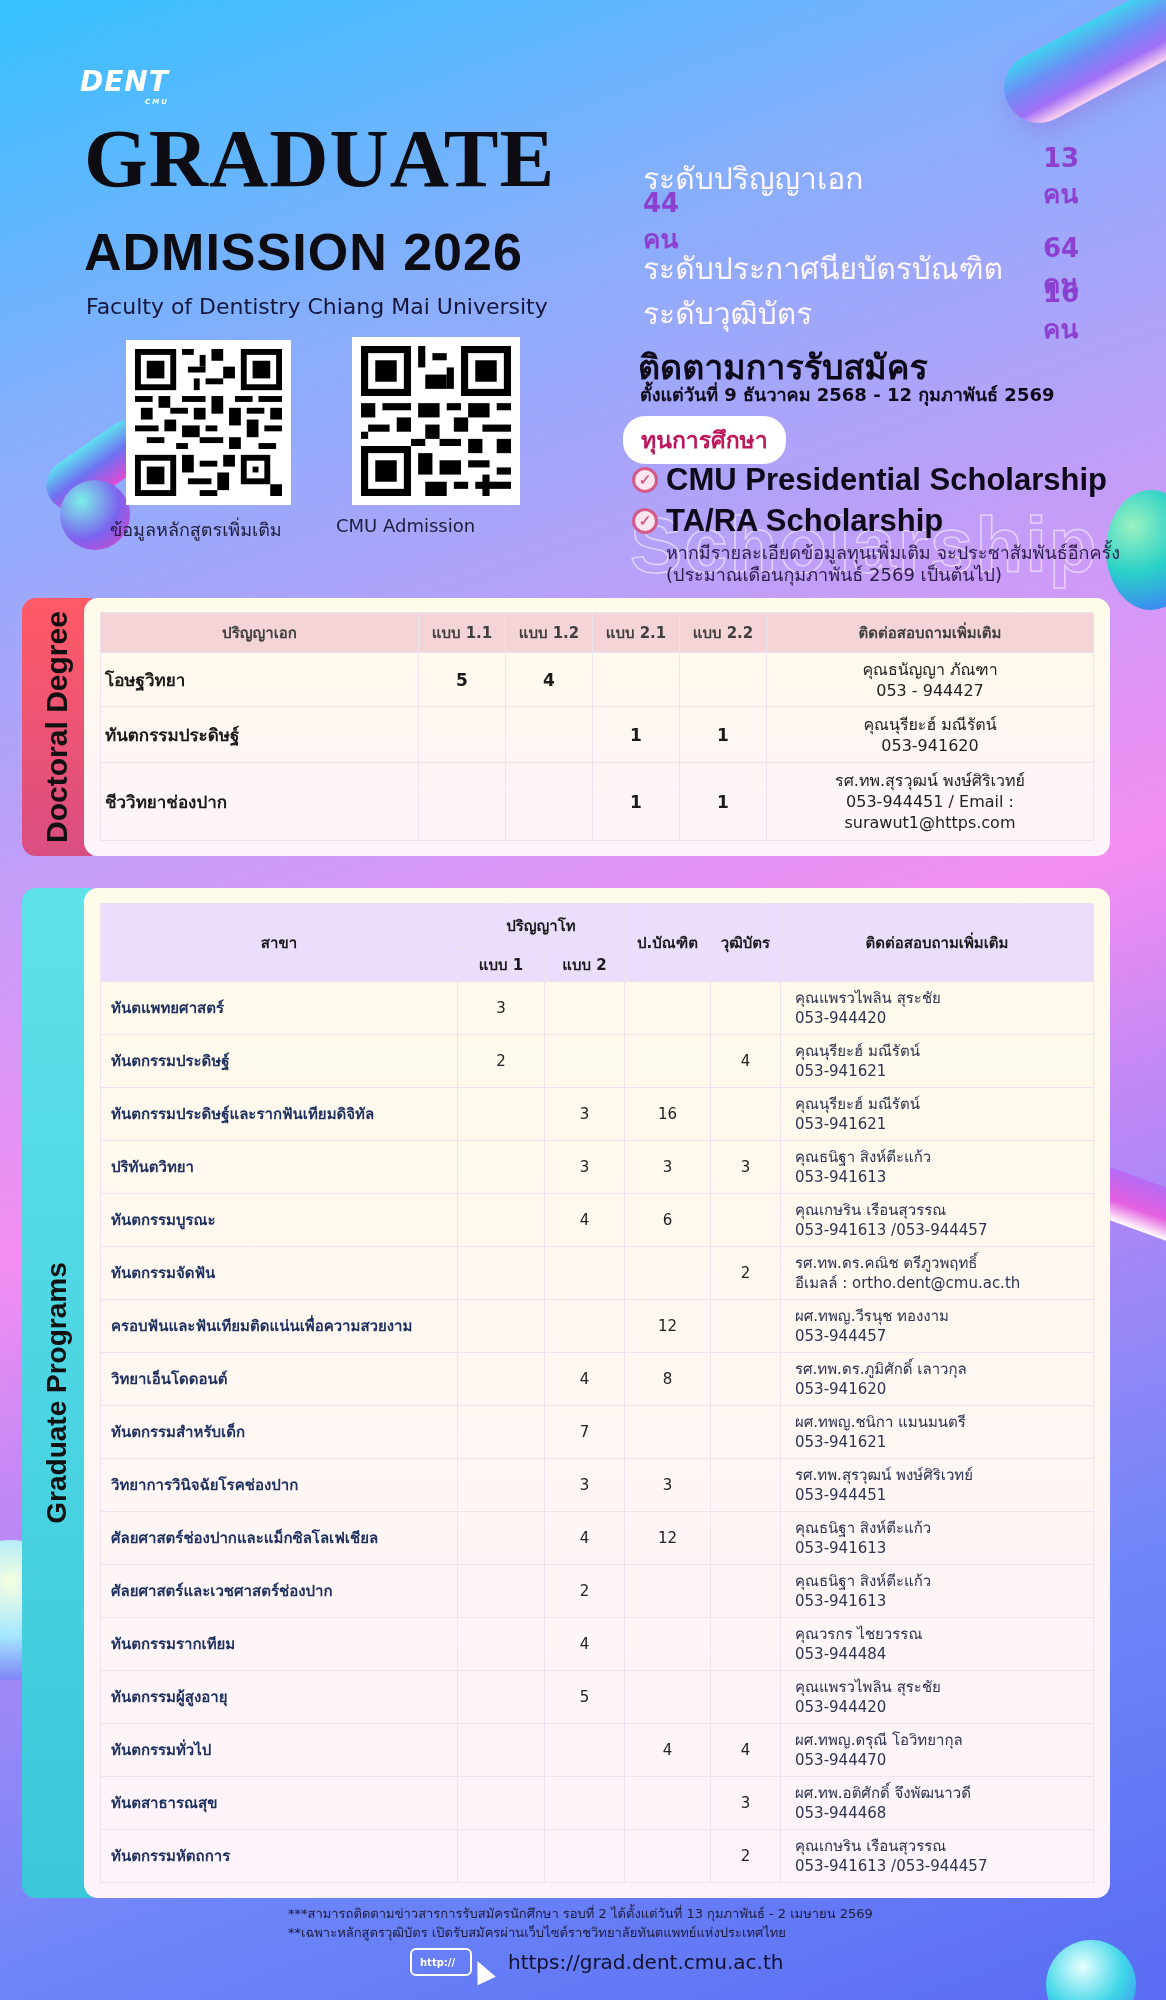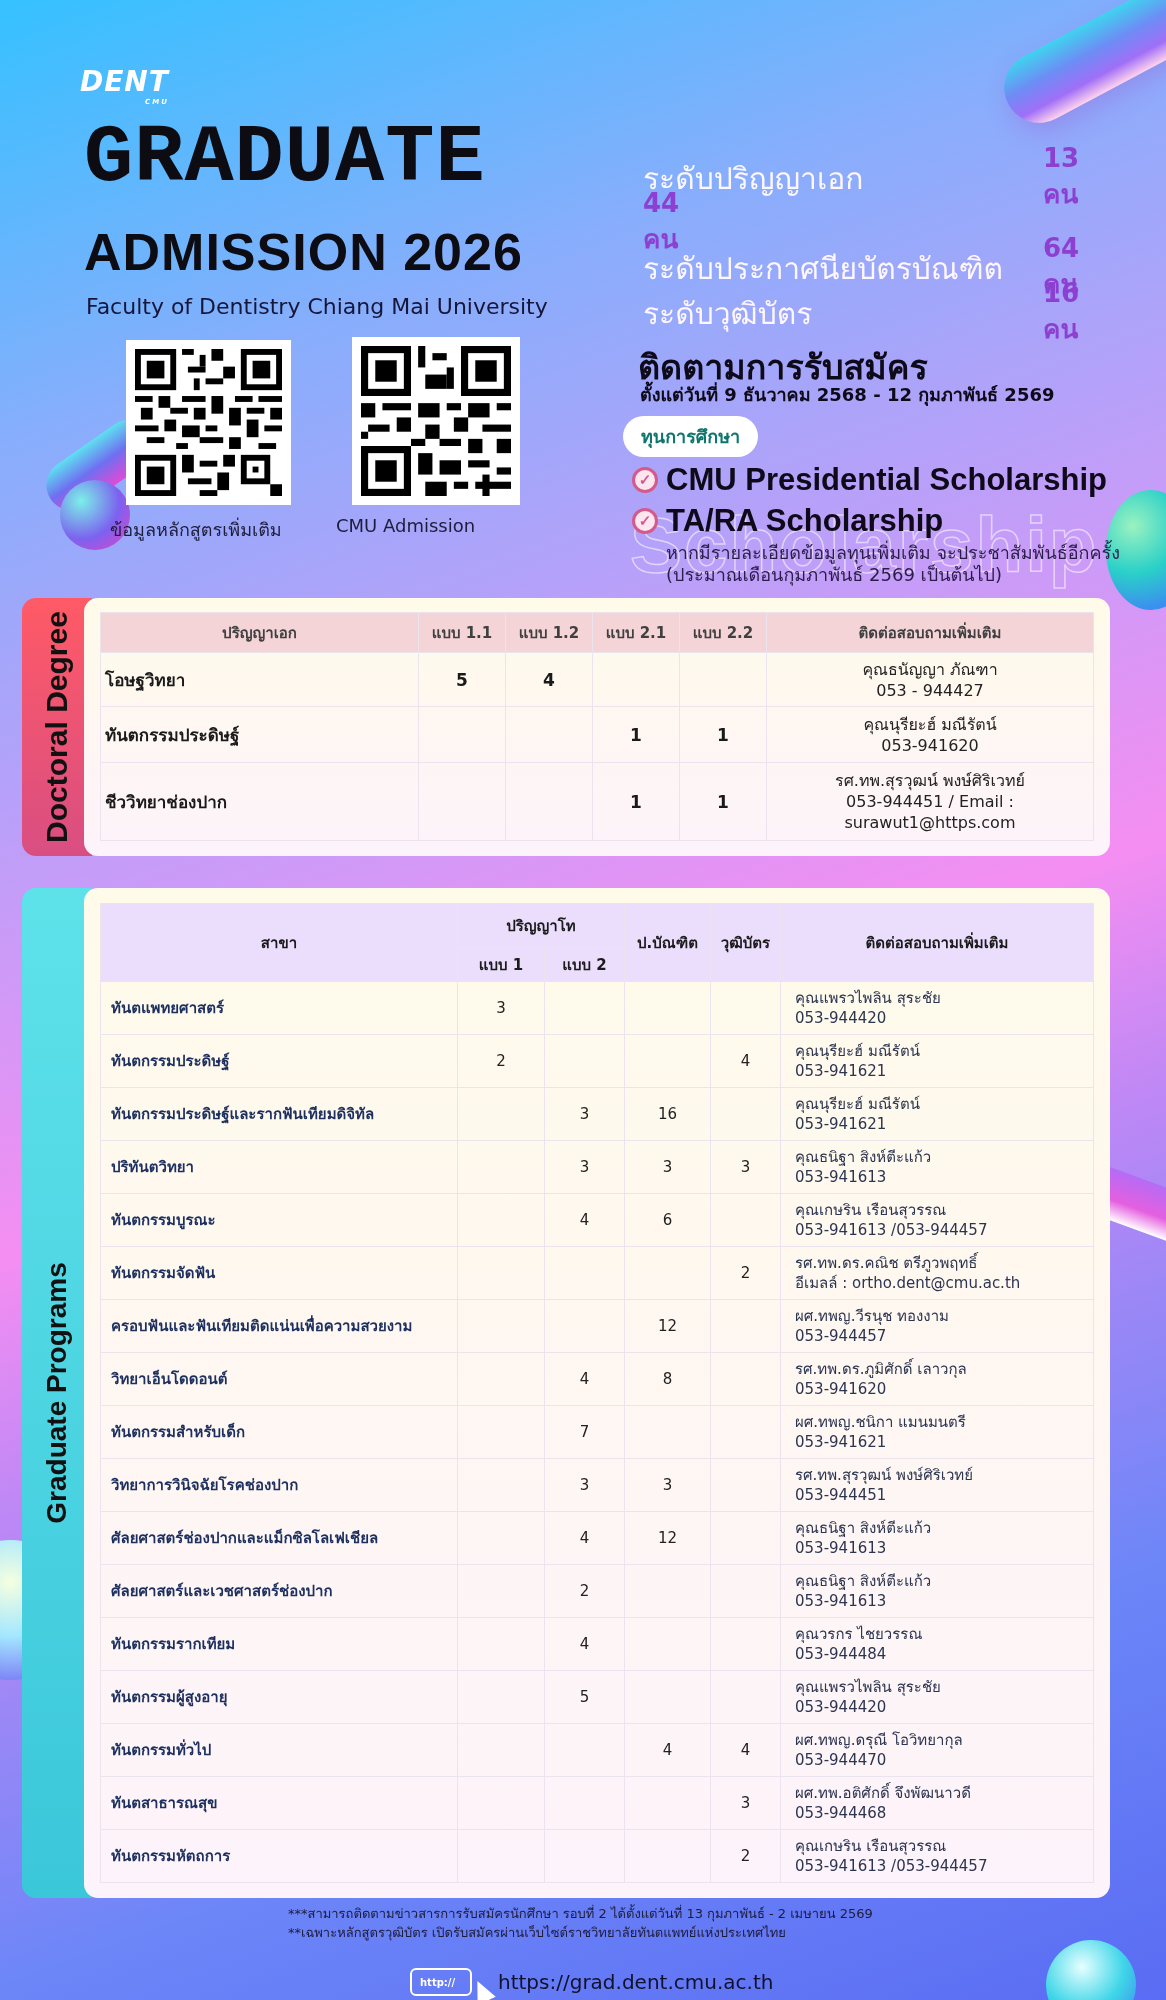--- a/index.html
+++ b/index.html
@@ -22,41 +22,41 @@
     background: linear-gradient(180deg, #b56cf5, #e45fe0 60%, #fff 100%); }
   .deco-ball-bl { width: 140px; height: 140px; left: -60px; top: 1540px; border-radius: 50%;
     background: radial-gradient(circle at 50% 30%, #f6ffe0, #a4e7ff 45%, #7a7cf5 85%); }
   .deco-ball-br { width: 90px; height: 90px; right: 30px; top: 1940px; border-radius: 50%;
     background: radial-gradient(circle at 40% 30%, #e6ffff, #3fd6e8 50%, #3c7cf0); }
 
   .logo { position: absolute; left: 80px; top: 68px; color: #fff; font-family: "DejaVu Sans", sans-serif; font-weight: bold; font-style: italic; }
   .logo-main { font-size: 28px; letter-spacing: 1px; display: block; line-height: 1; }
   .logo-sub { font-size: 7px; letter-spacing: 2px; display: block; text-align: right; margin-top: 2px; }
 
-  .title-1 { position: absolute; left: 84px; top: 118px; font-family: Liberation Mono, monospace; font-weight: bold; font-size: 82px; color: #0c0c12; letter-spacing: 1px; line-height: 1; }
+  .title-1 { position: absolute; left: 84px; top: 118px; font-family: Liberation Serif, serif; font-weight: bold; font-size: 82px; color: #0c0c12; letter-spacing: 1px; line-height: 1; }
   .title-2 { position: absolute; left: 84px; top: 226px; font-family: "Liberation Sans", sans-serif; font-weight: bold; font-size: 52px; color: #0c0c12; letter-spacing: 1px; line-height: 1; }
   .subtitle { position: absolute; left: 86px; top: 294px; font-family: "DejaVu Sans", sans-serif; font-size: 22px; color: #16163a; }
 
   .qr { position: absolute; background: #fff; padding: 9px; }
   .qr svg { display: block; }
   .qr-1 { left: 126px; top: 340px; width: 165px; height: 165px; }
   .qr-2 { left: 352px; top: 337px; width: 168px; height: 168px; }
   .qr-label { position: absolute; font-size: 18px; color: #1d1d3b; font-family: "DejaVu Sans", sans-serif; text-align: left; }
   .qr-label-1 { left: 110px; top: 515px; width: 200px; }
   .qr-label-2 { left: 336px; top: 515px; width: 200px; }
 
   .stats { position: absolute; left: 643px; top: 156px; width: 480px; }
   .stat-row { display: flex; justify-content: space-between; height: 45px; align-items: center; }
   .stat-label { font-size: 30px; color: #fff7ff; font-family: "DejaVu Sans", sans-serif; font-weight: 300; }
   .stat-value { font-size: 26px; color: #8c3fd0; font-weight: bold; font-family: "DejaVu Sans", sans-serif; width: 80px; text-align: left; }
 
   .follow-title { position: absolute; left: 638px; top: 340px; font-size: 34px; font-weight: bold; color: #0e0a1a; font-family: "DejaVu Sans", sans-serif; }
   .follow-dates { position: absolute; left: 640px; top: 380px; font-size: 18px; font-weight: bold; color: #0e0a1a; font-family: "DejaVu Sans", sans-serif; }
 
-  .scholar-badge { position: absolute; left: 623px; top: 416px; background: #fff; border-radius: 22px; padding: 6px 18px; font-size: 18px; font-weight: bold; color: #0f766e; }
+  .scholar-badge { position: absolute; left: 623px; top: 416px; background: #fff; border-radius: 22px; padding: 6px 18px; font-size: 23px; font-weight: bold; color: #be185d; }
   .scholar-watermark { position: absolute; left: 630px; top: 500px; font-size: 78px; font-weight: bold; color: transparent; -webkit-text-stroke: 1.5px rgba(255,255,255,0.55); font-family: "Liberation Sans", sans-serif; letter-spacing: 2px; }
   .scholar-item { position: absolute; left: 632px; display: flex; align-items: center; gap: 8px; font-family: "Liberation Sans", sans-serif; font-weight: bold; font-size: 31px; color: #0e0a1a; }
   .scholar-item-1 { top: 462px; }
   .scholar-item-2 { top: 503px; }
   .check-icon { width: 26px; height: 26px; border-radius: 50%; border: 3px solid #d35a8a; background: #fde6f0; display: flex; align-items: center; justify-content: center; color: #d35a8a; font-size: 15px; font-weight: bold; }
   .scholar-note { position: absolute; left: 666px; top: 542px; font-size: 18px; color: #2b1d4a; line-height: 22px; font-family: "DejaVu Sans", sans-serif; }
 
   
   .panel { position: absolute; border-radius: 14px; }
   .side-tab { position: absolute; border-radius: 14px 0 0 14px; display: flex; align-items: center; justify-content: center; }
@@ -78,21 +78,21 @@
   .doc-table .contact { text-align: center; font-size: 16px; line-height: 21px; padding: 3px 4px; color: #222; }
 
   .grad-table { left: 16px; top: 15px; width: 994px; }
   .grad-table th { background: #ebdefd; font-size: 15px; font-weight: bold; color: #1a1a1a; }
   .grad-table td { font-size: 15px; color: #1a1a1a; height: 53px; }
   .grad-table .name { color: #1c2f5e; font-weight: bold; font-size: 15px; padding-left: 10px; text-align: left; }
   .grad-table .num { text-align: center; font-size: 15px; color: #222; }
   .grad-table .contact { font-size: 15px; line-height: 20px; padding-left: 14px; color: #2c3550; }
 
   .footnotes { position: absolute; left: 288px; top: 1904px; font-size: 13px; color: #1e1b3a; line-height: 19px; font-family: "DejaVu Sans", sans-serif; }
-  .url-row { position: absolute; left: 410px; top: 1948px; display: flex; align-items: center; gap: 0; margin-top: 20px; }
+  .url-row { position: absolute; left: 410px; top: 1948px; display: flex; align-items: center; gap: 10px; }
   .http-icon { width: 62px; height: 28px; border: 2px solid #fff; border-radius: 6px; color: #fff; font-size: 10px; font-weight: bold; display: flex; align-items: center; padding-left: 8px; position: relative; }
   .cursor-icon { position: absolute; right: -22px; top: 10px; width: 0; height: 0; border-left: 10px solid transparent; border-right: 10px solid transparent; border-bottom: 22px solid #fff; transform: rotate(-25deg); }
   .url-text { font-size: 20px; color: #12112a; font-family: "DejaVu Sans", sans-serif; margin-left: 26px; }
 </style>
 </head>
 <body>
 
 <div class="deco deco-pill-tr"></div>
 <div class="deco deco-pill-left"></div>
 <div class="deco deco-ball-left"></div>

